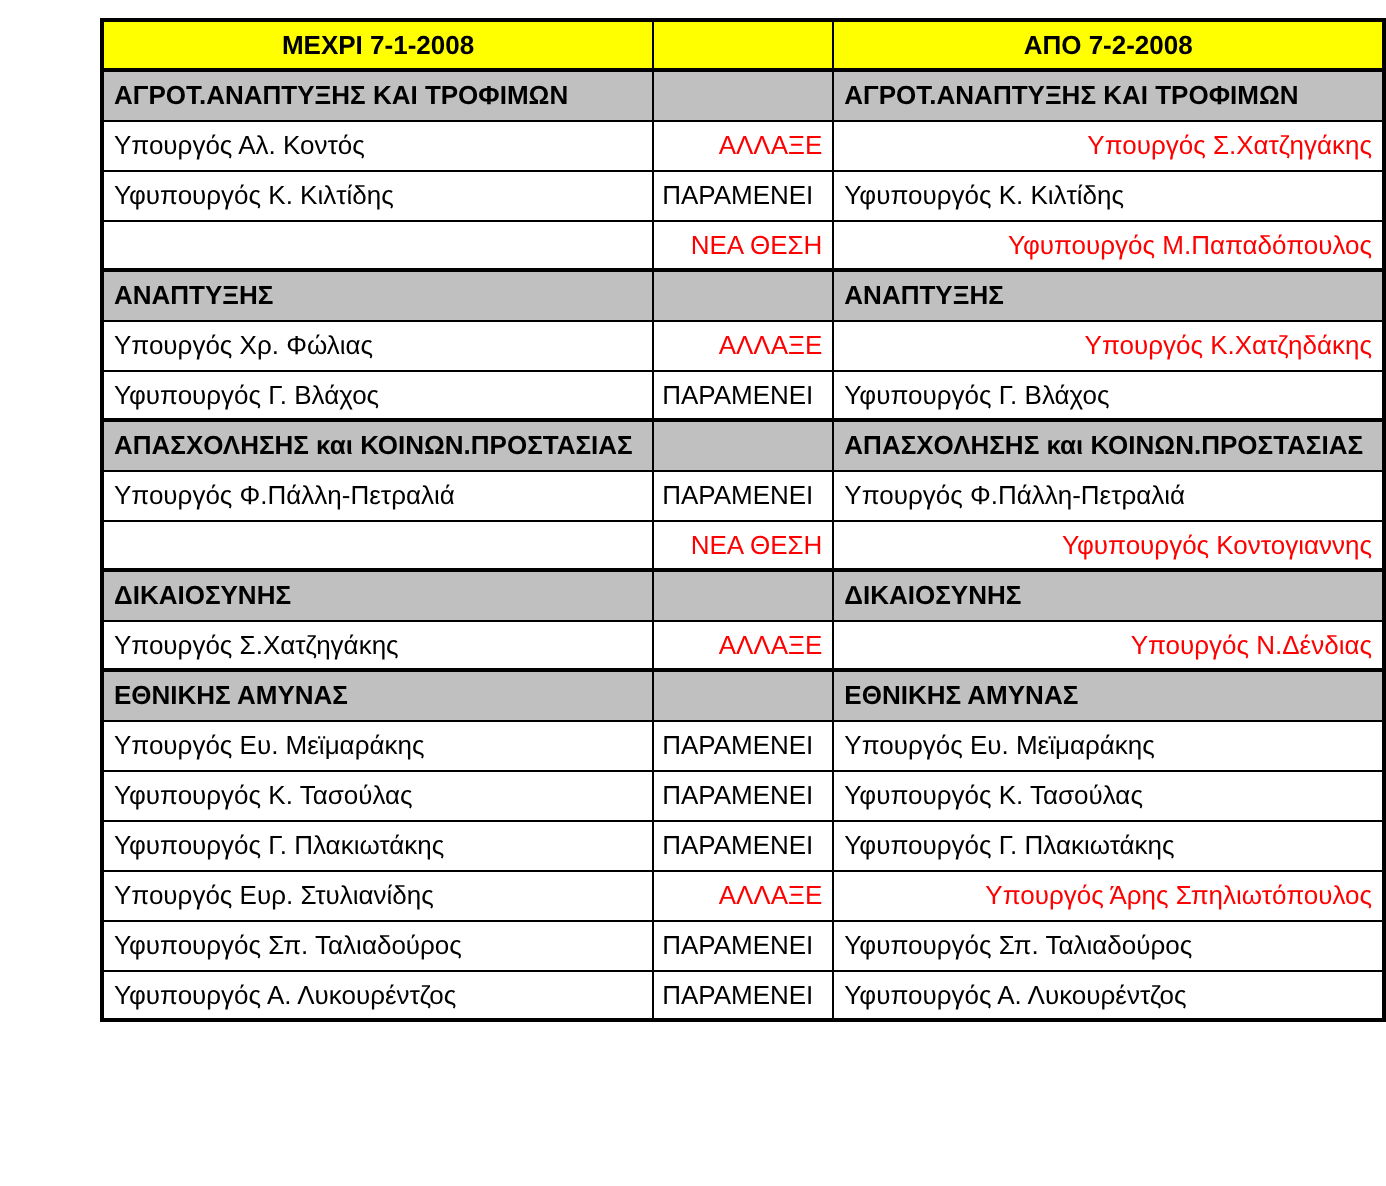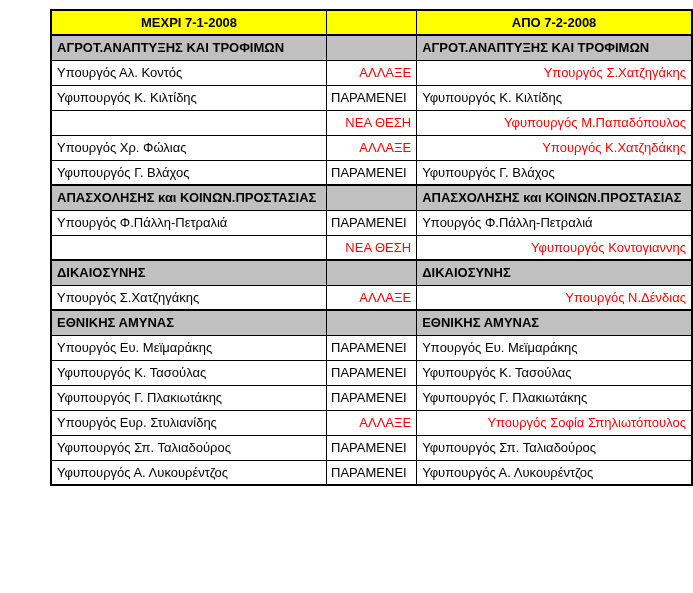--- a/index.html
+++ b/index.html
@@ -89,20 +89,25 @@
         <tr class="row-data">
           <td class="col-before">Υφυπουργός Κ. Κιλτίδης</td>
           <td class="col-status">ΠΑΡΑΜΕΝΕΙ</td>
           <td class="col-after">Υφυπουργός Κ. Κιλτίδης</td>
         </tr>
         <tr class="row-data">
           <td class="col-before"></td>
           <td class="col-status changed">ΝΕΑ ΘΕΣΗ</td>
           <td class="col-after changed">Υφυπουργός Μ.Παπαδόπουλος</td>
         </tr>
+        <tr class="row-section">
+          <td class="col-before">ΑΝΑΠΤΥΞΗΣ</td>
+          <td class="col-status"></td>
+          <td class="col-after">ΑΝΑΠΤΥΞΗΣ</td>
+        </tr>
         <tr class="row-data">
           <td class="col-before">Υπουργός Χρ. Φώλιας</td>
           <td class="col-status changed">ΑΛΛΑΞΕ</td>
           <td class="col-after changed">Υπουργός Κ.Χατζηδάκης</td>
         </tr>
         <tr class="row-data">
           <td class="col-before">Υφυπουργός Γ. Βλάχος</td>
           <td class="col-status">ΠΑΡΑΜΕΝΕΙ</td>
           <td class="col-after">Υφυπουργός Γ. Βλάχος</td>
         </tr>
@@ -147,21 +152,21 @@
           <td class="col-after">Υφυπουργός Κ. Τασούλας</td>
         </tr>
         <tr class="row-data">
           <td class="col-before">Υφυπουργός Γ. Πλακιωτάκης</td>
           <td class="col-status">ΠΑΡΑΜΕΝΕΙ</td>
           <td class="col-after">Υφυπουργός Γ. Πλακιωτάκης</td>
         </tr>
         <tr class="row-data">
           <td class="col-before">Υπουργός Ευρ. Στυλιανίδης</td>
           <td class="col-status changed">ΑΛΛΑΞΕ</td>
-          <td class="col-after changed">Υπουργός Σοφία Σπηλιωτόπουλος</td>
+          <td class="col-after changed">Υπουργός Άρης Σπηλιωτόπουλος</td>
         </tr>
         <tr class="row-data">
           <td class="col-before">Υφυπουργός Σπ. Ταλιαδούρος</td>
           <td class="col-status">ΠΑΡΑΜΕΝΕΙ</td>
           <td class="col-after">Υφυπουργός Σπ. Ταλιαδούρος</td>
         </tr>
         <tr class="row-data">
           <td class="col-before">Υφυπουργός Α. Λυκουρέντζος</td>
           <td class="col-status">ΠΑΡΑΜΕΝΕΙ</td>
           <td class="col-after">Υφυπουργός Α. Λυκουρέντζος</td>

